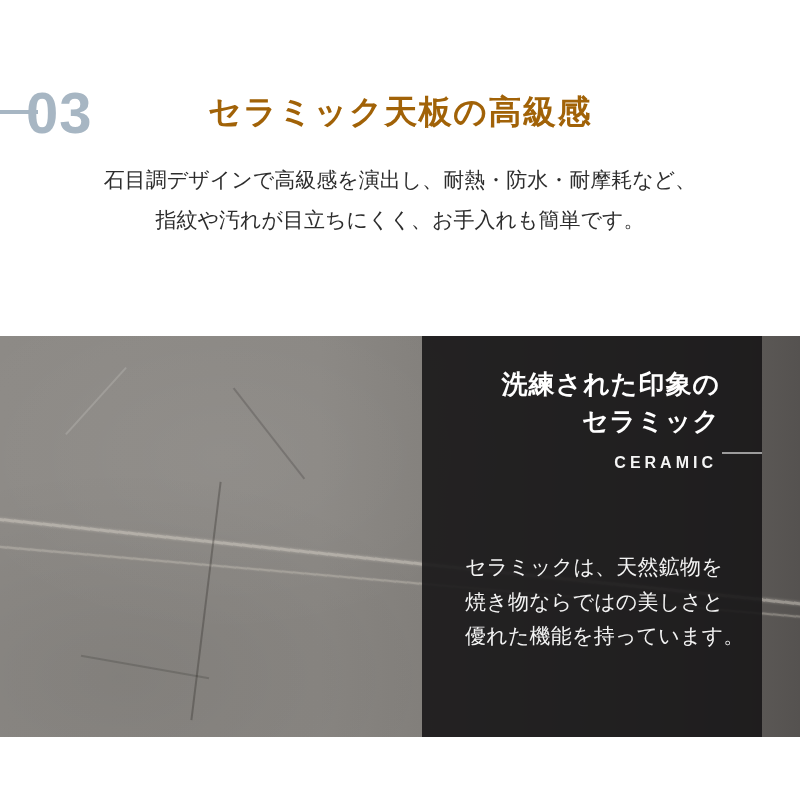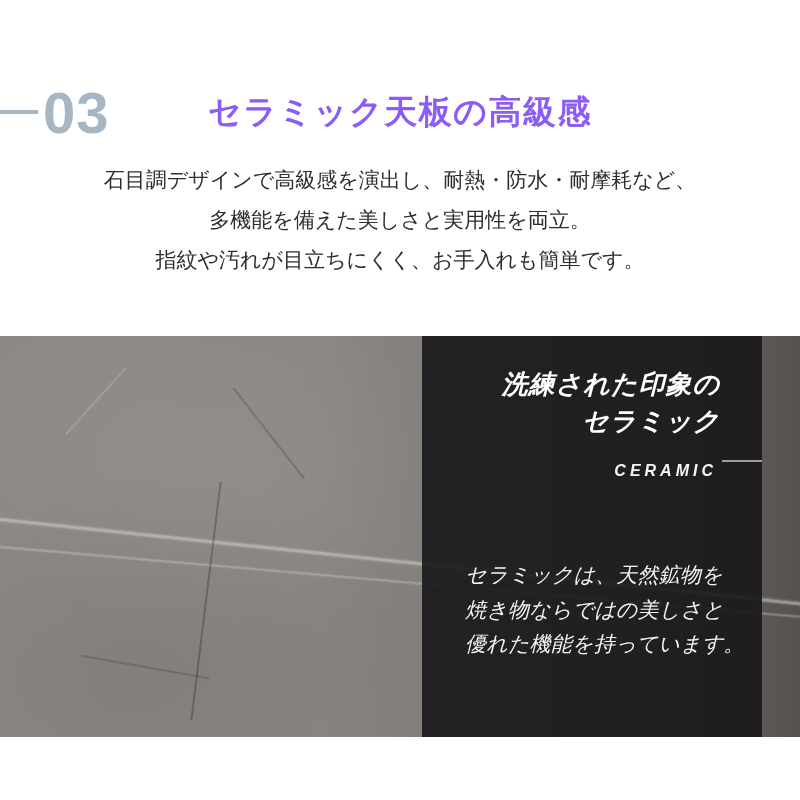--- a/index.html
+++ b/index.html
@@ -11,28 +11,28 @@
     overflow:hidden;
   }
   .page { position:absolute; inset:0; width:800px; height:800px; background:#ffffff; }
 
   
   .index-line {
     position:absolute; left:0; top:110px; width:38px; height:4px;
     background:#a7b6c3;
   }
   .index-number {
-    position:absolute; left:43px; top:84px;
+    position:absolute; left:26px; top:84px;
     font-size:58px; font-weight:700; line-height:1;
     color:#a7b6c3; letter-spacing:1px;
   }
   .section-title {
     position:absolute; left:0; top:90px; width:100%;
     text-align:center;
-    font-size:33px; font-weight:700; color:#8b5cf6; letter-spacing:1.5px;
+    font-size:33px; font-weight:700; color:#a16207; letter-spacing:1.5px;
   }
   .section-desc {
     position:absolute; left:0; top:160px; width:100%;
     text-align:center;
     font-size:21px; line-height:40px; color:#2d2d2d;
   }
 
   
   .feature {
     position:absolute; left:0; top:336px; width:800px; height:401px;
@@ -62,30 +62,29 @@
   .crack { position:absolute; background:rgba(35,33,31,0.30); }
   .crack-1 { left:205px; top:145px; width:2px; height:240px; transform:rotate(7deg); }
   .crack-2 { left:268px; top:40px; width:2px; height:115px; transform:rotate(-38deg); background:rgba(35,33,31,0.22); }
   .crack-3 { left:80px; top:330px; width:130px; height:2px; transform:rotate(10deg); background:rgba(35,33,31,0.20); }
   .crack-4 { left:95px; top:20px; width:2px; height:90px; transform:rotate(42deg); background:rgba(240,238,232,0.18); }
 
   .panel {
     position:absolute; left:422px; top:0; width:340px; height:100%;
     background:rgba(24,23,24,0.90);
     padding:30px 42px 16px 43px;
-    font-style:italic;
   }
   .panel-heading {
     text-align:right;
     font-size:26px; line-height:37px; font-weight:700;
     color:#ffffff; letter-spacing:1px;
     white-space:nowrap;
   }
   .ceramic-row {
-    margin-top:20px;
+    margin-top:12px;
     display:flex; justify-content:flex-end; align-items:flex-start;
   }
   .ceramic-label {
     font-size:16px; font-weight:700; letter-spacing:4px;
     color:#f5f5f5; line-height:22px;
   }
   .ceramic-rule {
     width:40px; height:2px; background:#9c9c9c;
     margin-left:5px; margin-right:-42px;
   }
@@ -101,21 +100,20 @@
 <body>
 
 <div class="page">
 
   <div class="index-line"></div>
   <div class="index-number">03</div>
   <h2 class="section-title">セラミック天板の高級感</h2>
 
   <div class="section-desc">
     <div>石目調デザインで高級感を演出し、耐熱・防水・耐摩耗など、</div>
-    <div>多機能を備えた美しさと実用性を両立。</div>
     <div>指紋や汚れが目立ちにくく、お手入れも簡単です。</div>
   </div>
 
   <div class="feature">
     <div class="texture">
       <div class="vein vein-1"></div>
       <div class="vein vein-2"></div>
       <div class="crack crack-1"></div>
       <div class="crack crack-2"></div>
       <div class="crack crack-3"></div>

